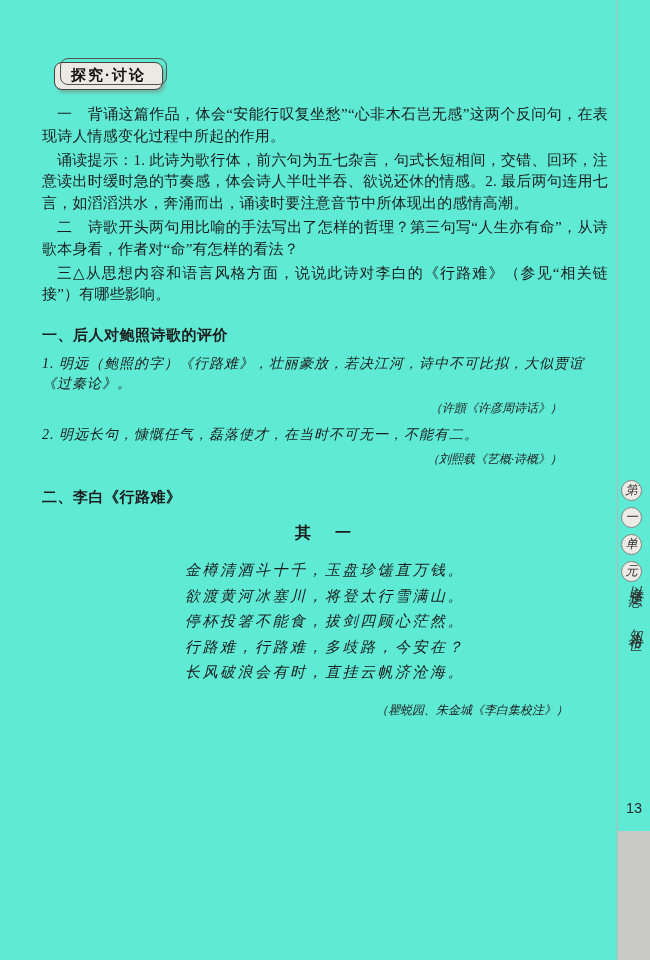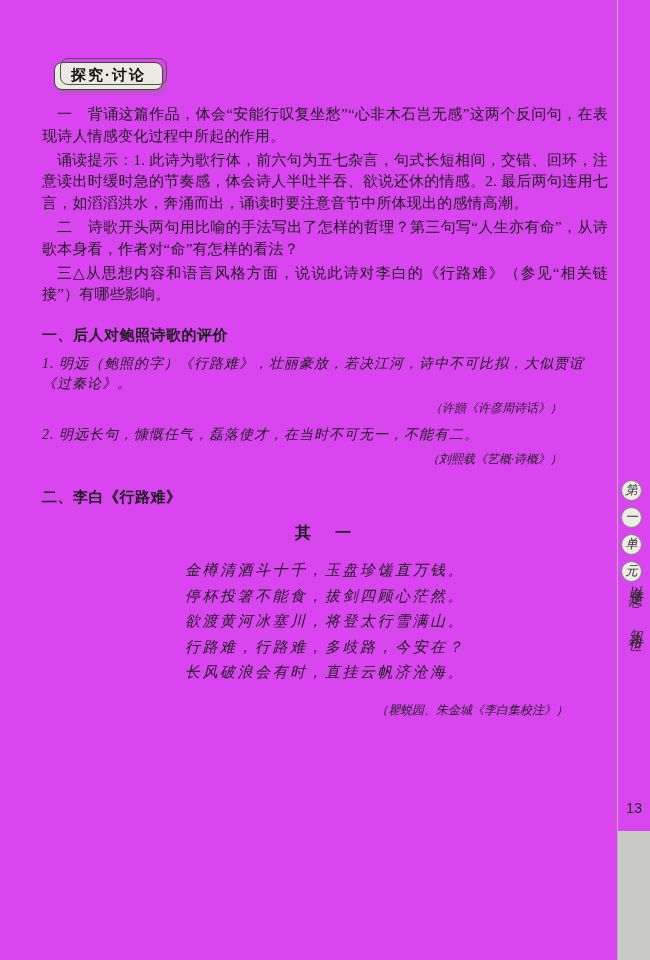--- a/index.html
+++ b/index.html
@@ -1,18 +1,18 @@
 <!DOCTYPE html>
 <html><head>
 <meta charset="utf-8">
 <style>
   * { margin:0; padding:0; box-sizing:border-box; }
   html,body { width:650px; height:960px; }
   body { font-family:"Liberation Serif","DejaVu Serif",serif; color:#1c1c1c; background:#fbfbf9; }
-  .page { position:relative; width:650px; height:960px; background:#d946ef; overflow:hidden; }
+  .page { position:relative; width:650px; height:960px; background:#5eead4; overflow:hidden; }
 
   .content { position:absolute; left:42px; top:56px; width:566px; }
 
   
   .header-wrap { margin:6px 0 12px 12px; display:block; height:30px; }
   .header-box {
     position:relative; display:inline-block; z-index:1;
     background:#ebe9e3; border:1.5px solid #45433e; border-radius:8px;
     padding:3px 16px 4px; font-family:"Liberation Sans","DejaVu Sans",sans-serif;
     font-weight:bold; font-size:15px; letter-spacing:2px; color:#111;
@@ -75,22 +75,22 @@
     <p class="source">（许顗《许彦周诗话》）</p>
     <p class="kai">2. 明远长句，慷慨任气，磊落使才，在当时不可无一，不能有二。</p>
     <p class="source">（刘熙载《艺概·诗概》）</p>
 
     <p class="subhead">二、李白《行路难》</p>
 
     <div class="poem-title">其　一</div>
     <div class="poem">
       <div>
           <div class="poem-line">金樽清酒斗十千，玉盘珍馐直万钱。</div>
+          <div class="poem-line">欲渡黄河冰塞川，将登太行雪满山。</div>
           <div class="poem-line">停杯投箸不能食，拔剑四顾心茫然。</div>
-          <div class="poem-line">欲渡黄河冰塞川，将登太行雪满山。</div>
           <div class="poem-line">行路难，行路难，多歧路，今安在？</div>
           <div class="poem-line">长风破浪会有时，直挂云帆济沧海。</div>
         </div>
     </div>
     <p class="source poem-source">（瞿蜕园、朱金城《李白集校注》）</p>
 
   </div>
 
   <div class="margin-line"></div>
 

